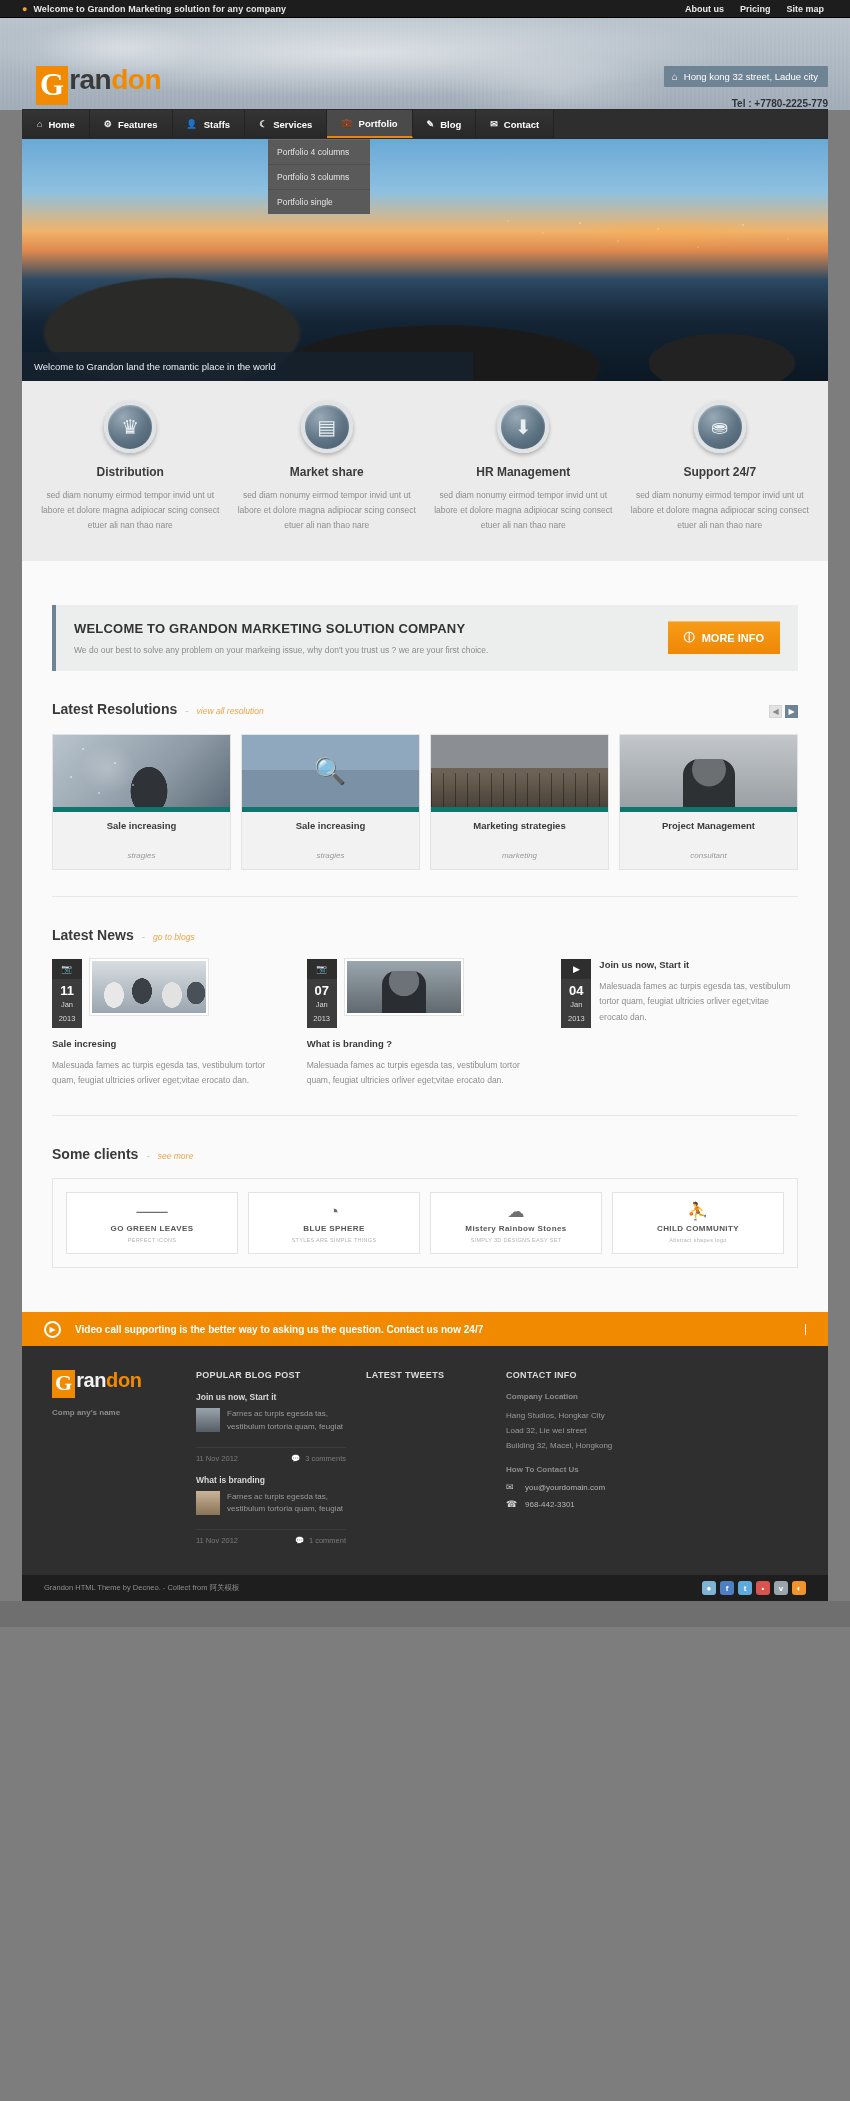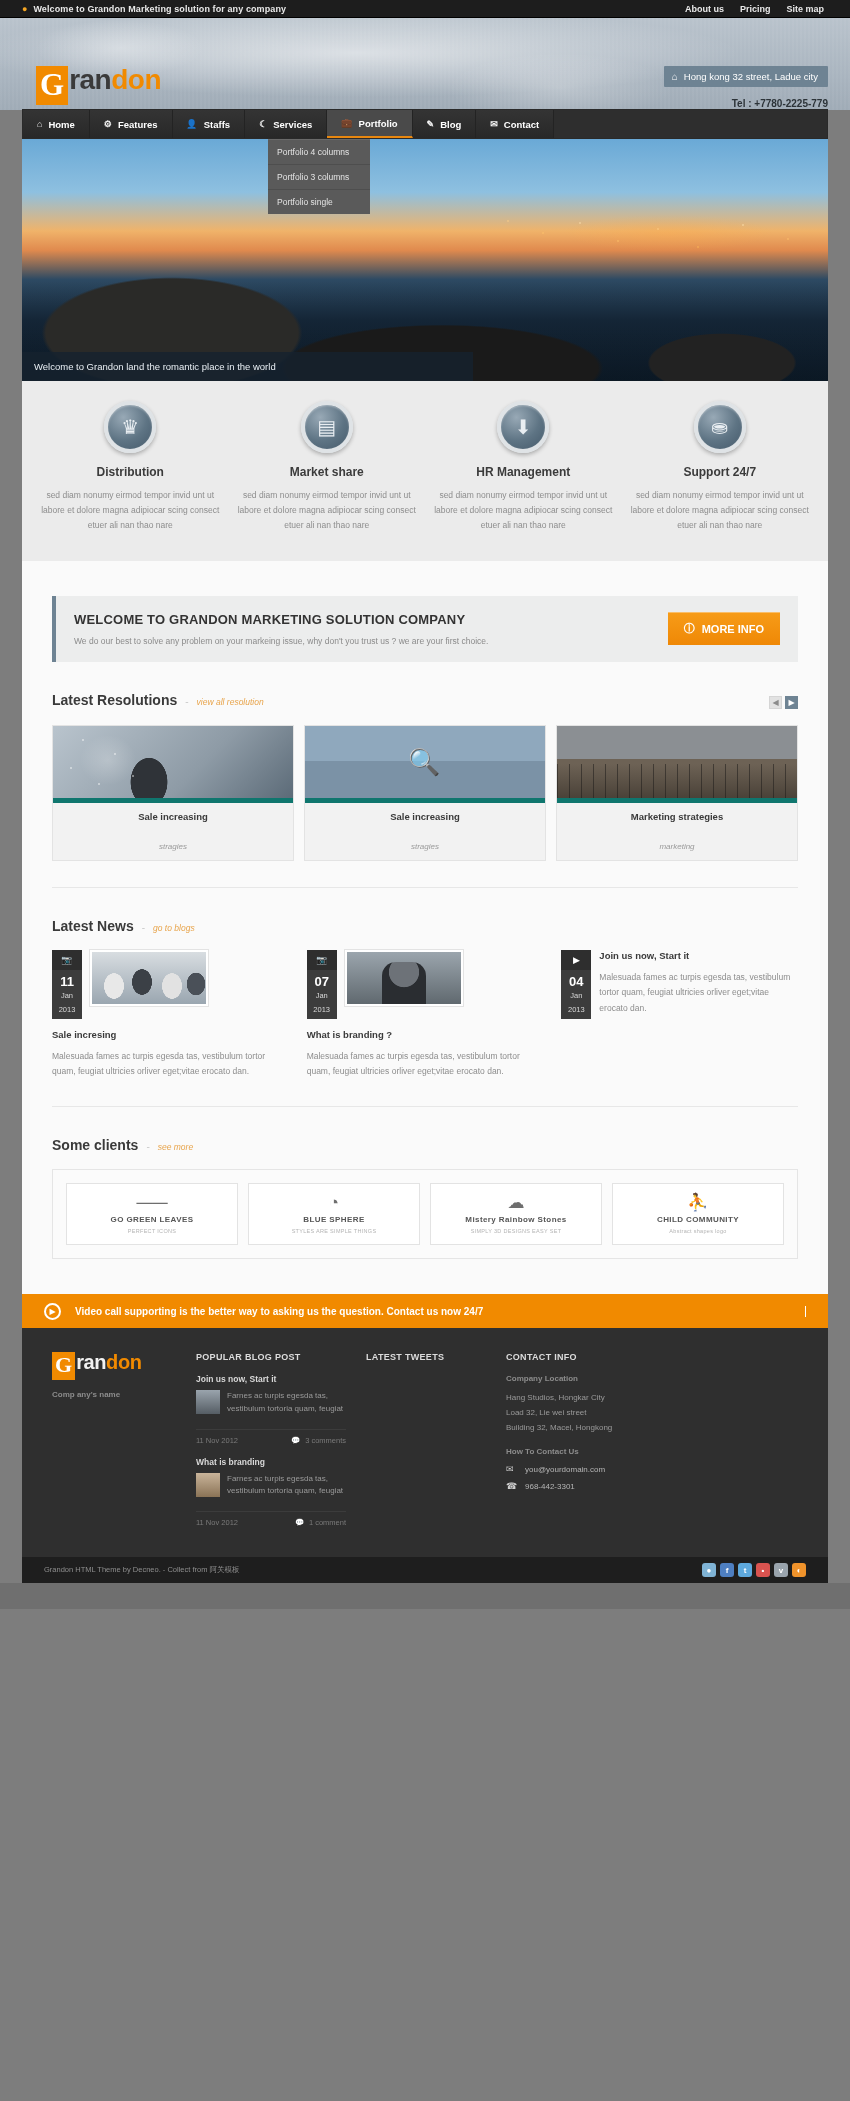--- a/index.html
+++ b/index.html
@@ -141,21 +141,21 @@
     border: 4px solid #dfe3e6;
     box-shadow: 0 2px 4px rgba(0,0,0,.28), inset 0 1px 2px rgba(255,255,255,.35);
     display: flex; align-items: center; justify-content: center;
     color: #e9eef2; font-size: 20px;
   }
   .feat h4 { font-size: 12px; color: #3b3b3b; font-weight: bold; margin-bottom: 9px; }
   .feat p { font-size: 8.5px; line-height: 1.75; color: #8d8d8d; }
 
   
   .main { margin: 0 22px; background: #fafafa; padding: 0 0 28px; }
-  .inner { padding: 7px 30px; }
+  .inner { padding: 16px 30px; }
 
   .welcome-box {
     margin: 28px 0 0;
     background: #eceded;
     border-left: 4px solid #6e8393;
     padding: 16px 18px;
     display: flex; align-items: center;
   }
   .welcome-box h2 { font-size: 13px; color: #333; letter-spacing: .2px; margin-bottom: 9px; }
   .welcome-box p { font-size: 8.5px; color: #8b8b8b; }
@@ -477,20 +477,27 @@
             <div class="s">stragies</div>
           </div>
         </div>
         <div class="pcard">
           <div class="thumb t3"></div>
           <div class="cap">
             <div class="t">Marketing strategies</div>
             <div class="s">marketing</div>
           </div>
         </div>
+        <div class="pcard">
+          <div class="thumb t4"></div>
+          <div class="cap">
+            <div class="t">Project Management</div>
+            <div class="s">consultant</div>
+          </div>
+        </div>
       </div>
 
       <div class="hr"></div>
 
       <div class="sec-head">
         <h3>Latest News</h3>
         <span class="dash">-</span>
         <a href="#">go to blogs</a>
       </div>
 

